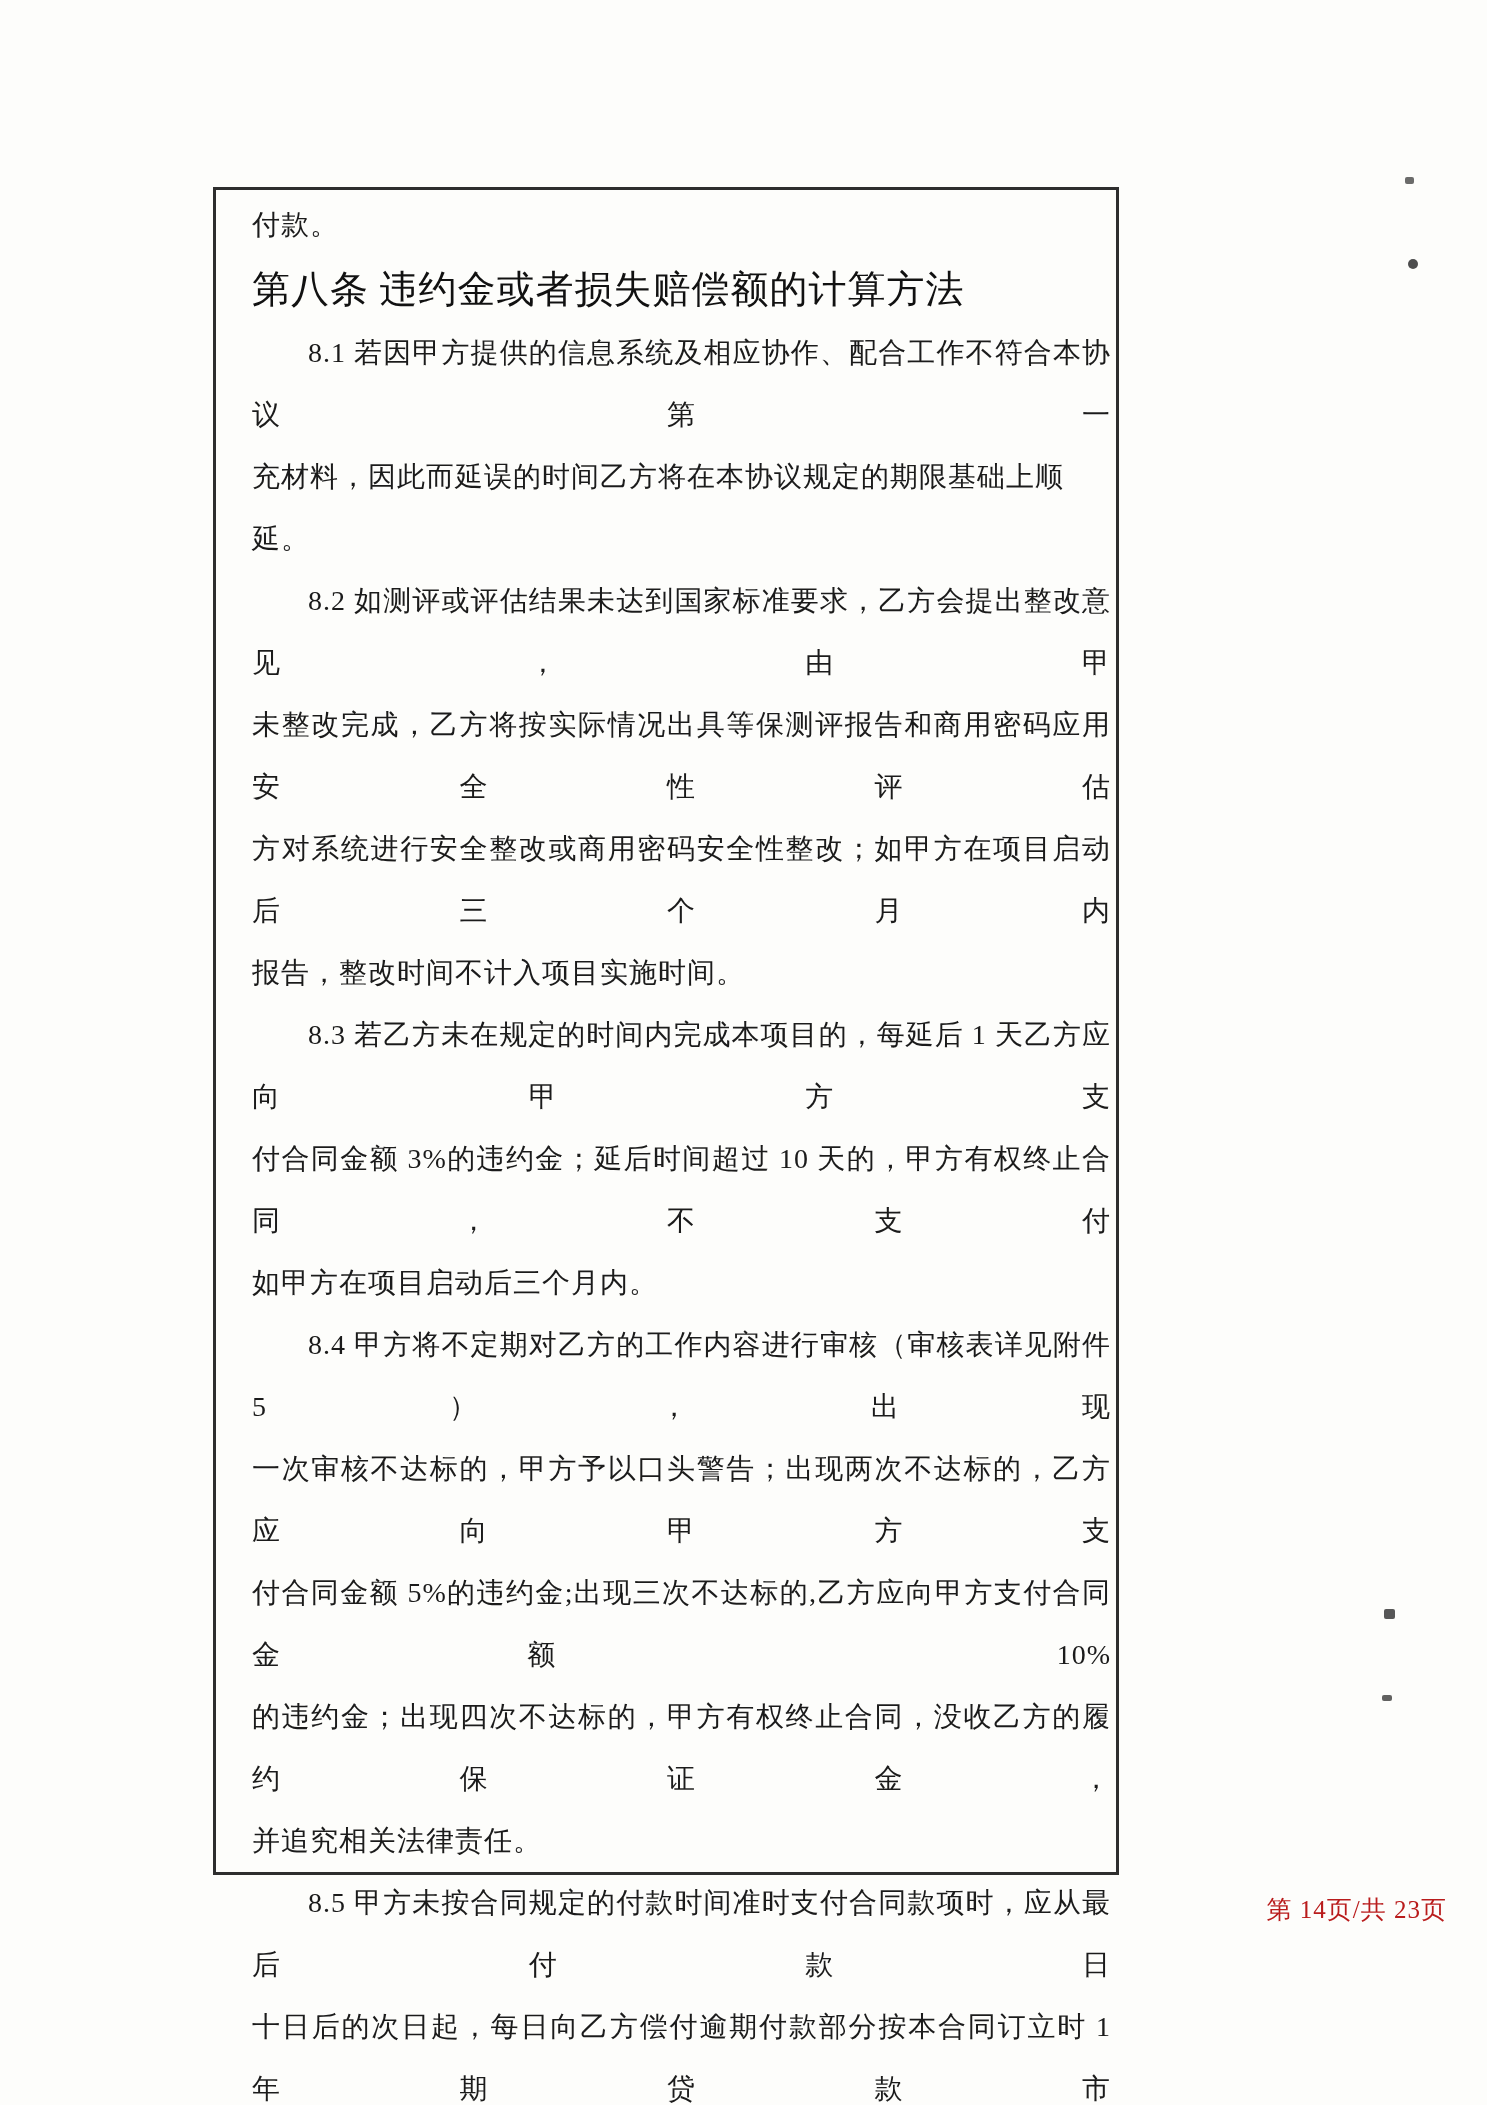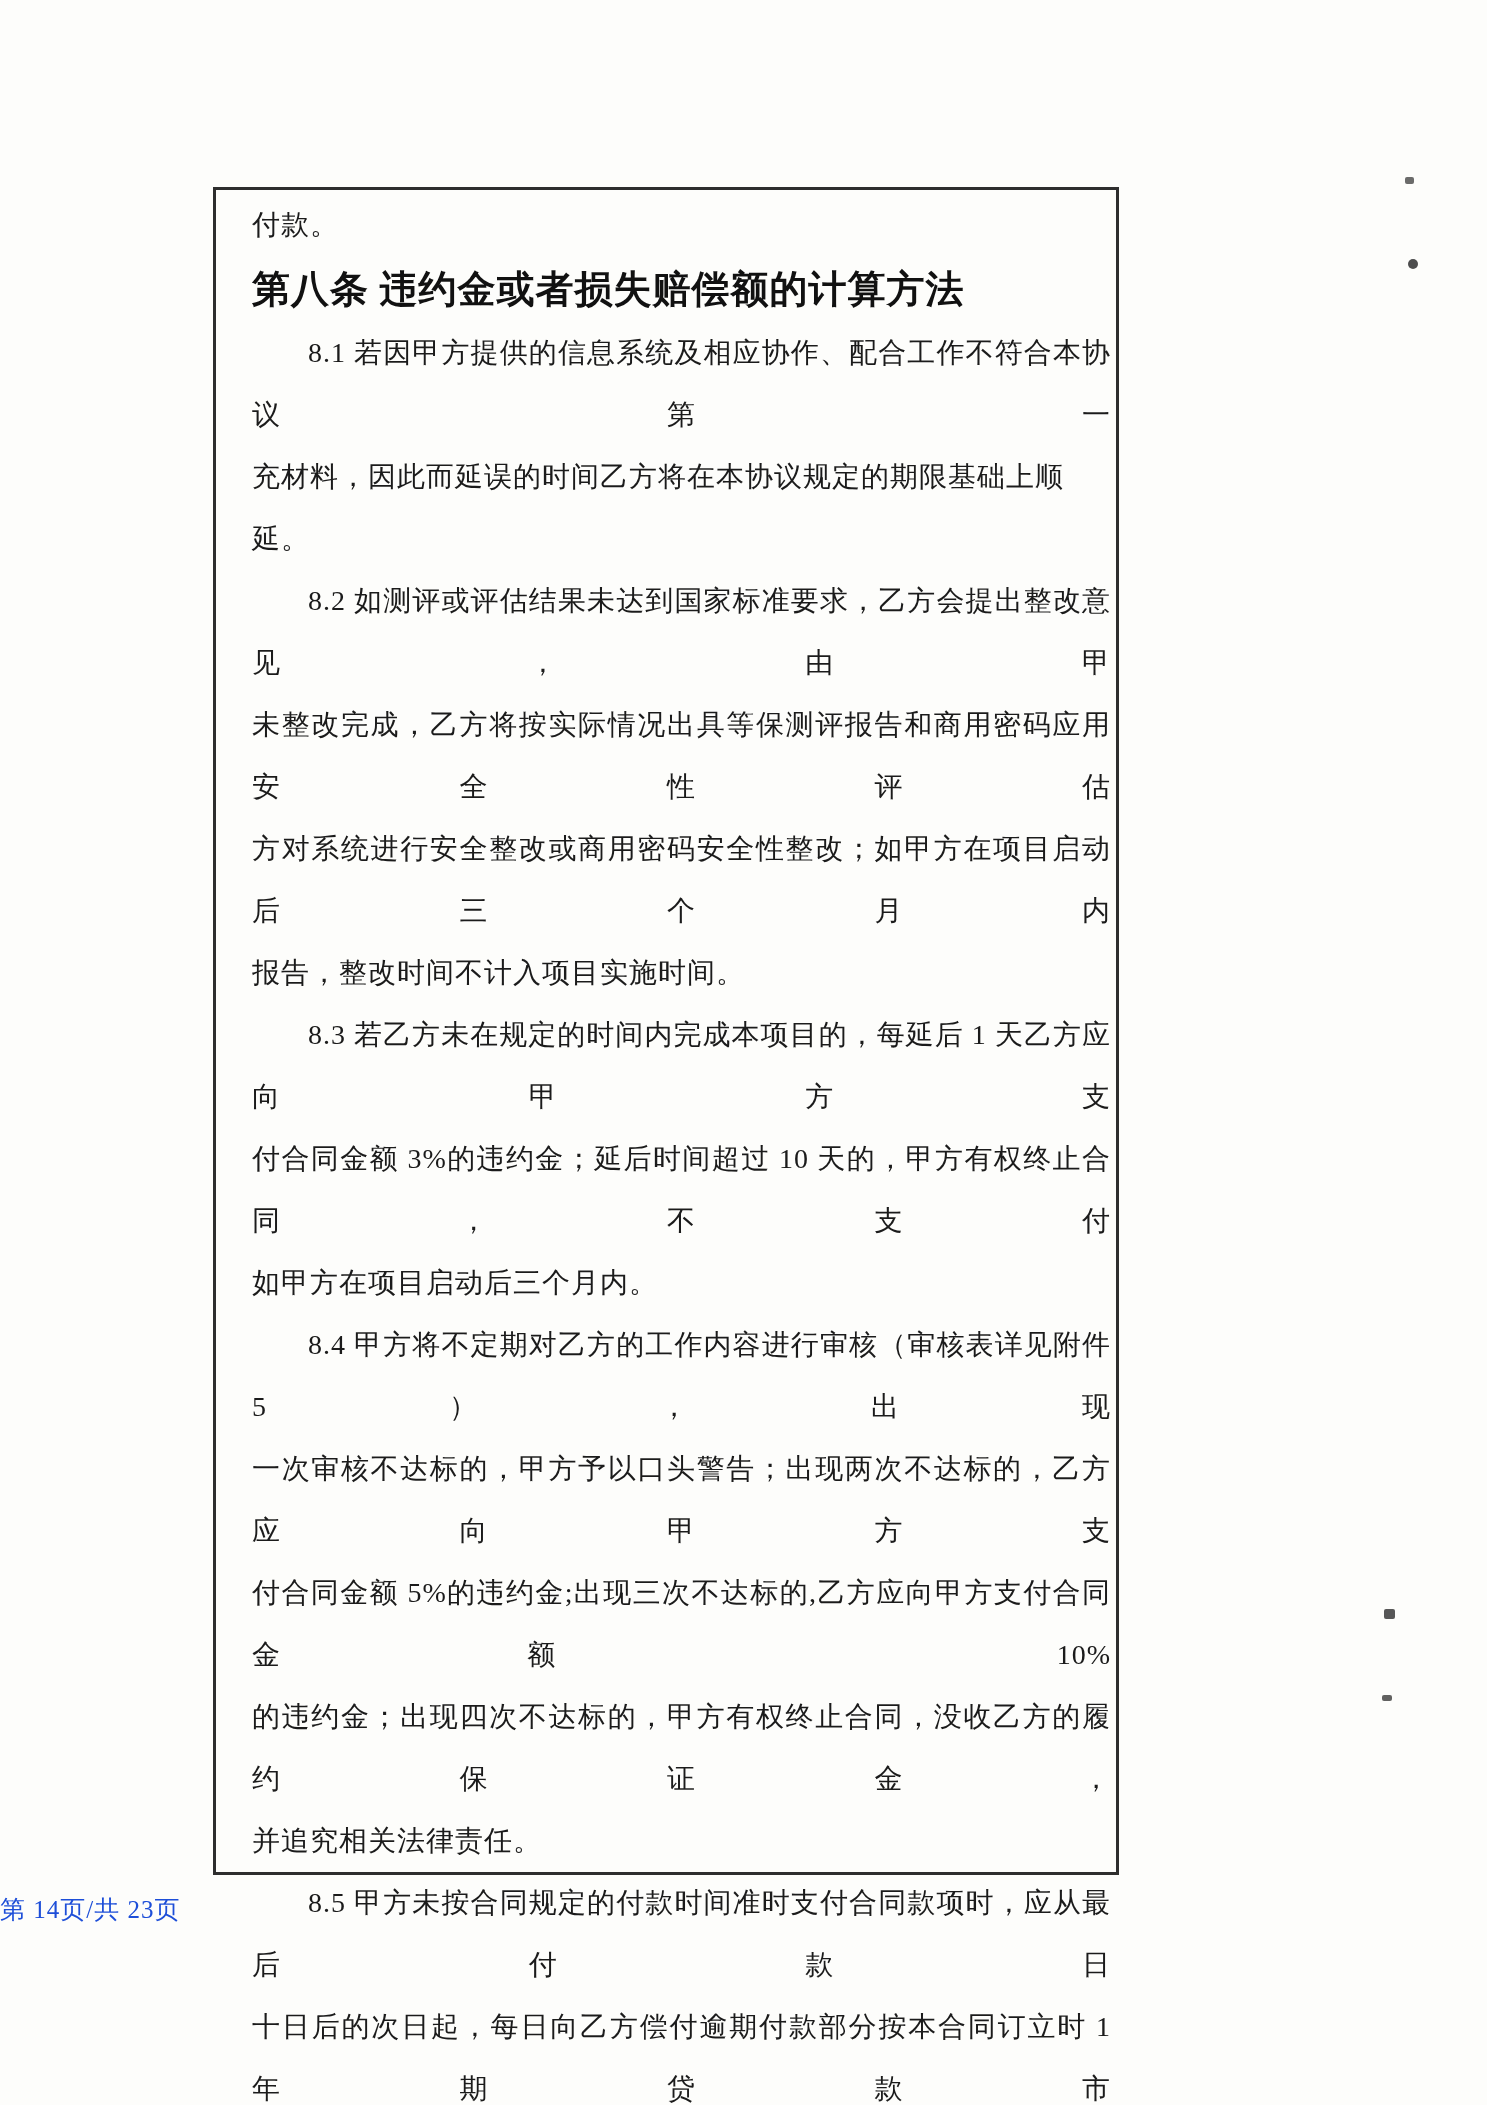--- a/index.html
+++ b/index.html
@@ -33,35 +33,35 @@
     text-align: left;
     letter-spacing: 1px;
   }
   .line.fill {
     text-align: justify;
     text-align-last: justify;
   }
   .line.indent { text-indent: 2em; }
   .heading {
     font-size: 38px;
-    font-weight: bold;
+    font-weight: normal;
     line-height: 54px;
     margin: 6px 0 6px 0;
     color: #111;
     letter-spacing: 1px;
   }
   .footer {
     position: absolute;
     left: 0;
     right: 40px;
     top: 1893px;
-    text-align: left;
+    text-align: right;
     font-size: 25px;
     letter-spacing: 1px;
-    color: #1d4ed8;
+    color: #b91c1c;
   }
   .speck { position: absolute; background: #3a3a3a; border-radius: 2px; }
   .speck.s1 { left: 1405px; top: 177px; width: 9px;  height: 7px;  opacity: .75; }
   .speck.s2 { left: 1408px; top: 259px; width: 10px; height: 10px; border-radius: 50%; opacity: .9; }
   .speck.s3 { left: 1384px; top: 1609px; width: 11px; height: 10px; opacity: .85; }
   .speck.s4 { left: 1382px; top: 1695px; width: 10px; height: 6px;  opacity: .8; }
 </style>
 </head>
 <body>
 

